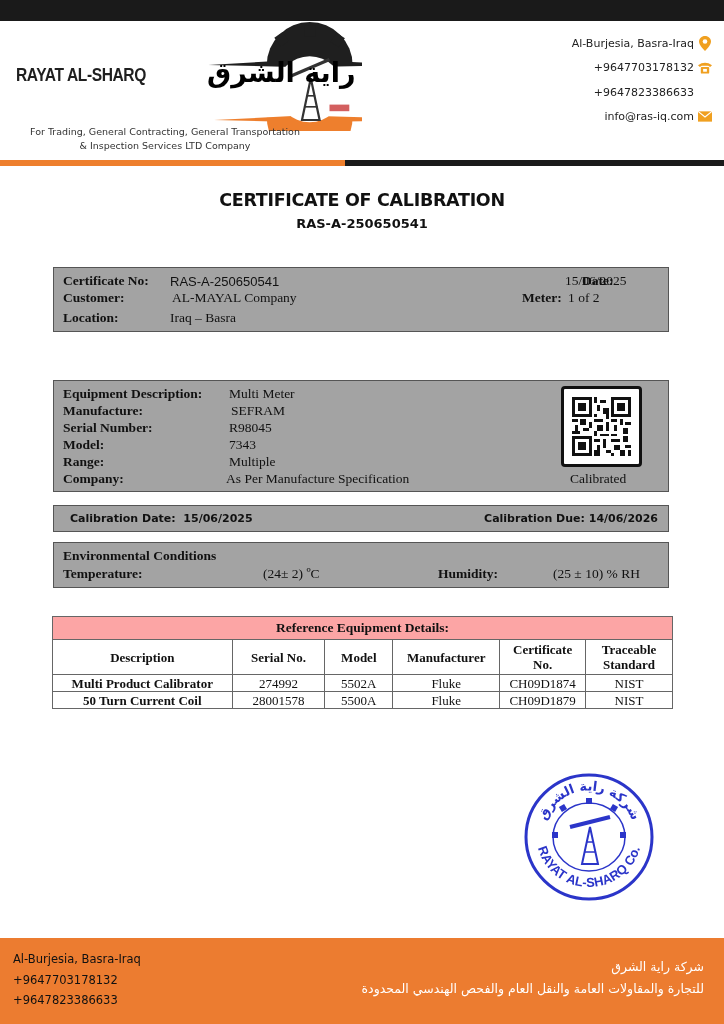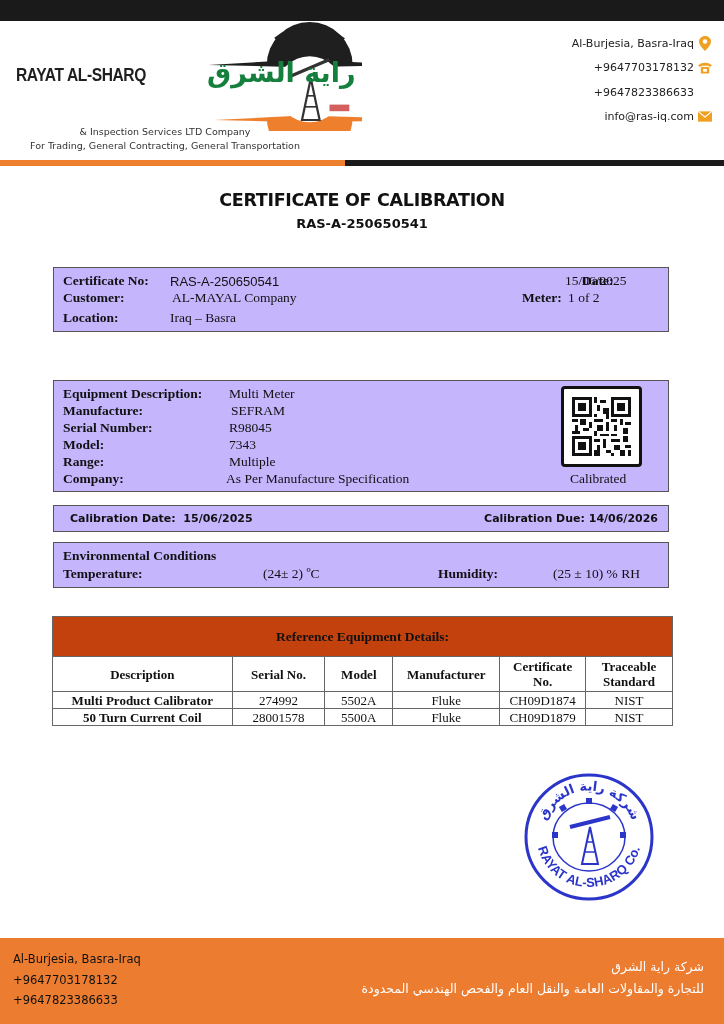--- a/index.html
+++ b/index.html
@@ -5,55 +5,55 @@
   * { box-sizing: border-box; margin: 0; padding: 0; }
   html, body { width: 724px; height: 1024px; background: #ffffff; overflow: hidden; }
   body { position: relative; font-family: "Liberation Serif", serif; color: #111; }
 
   .top-bar { position: absolute; left: 0; top: 0; width: 724px; height: 21px; background: #1a1a1a; }
 
   
   .logo { position: absolute; left: 0; top: 21px; width: 362px; height: 135px; padding-left: 9px; }
   .logo-gear { position: absolute; left: 115px; top: 2px; width: 100px; height: 100px; }
   .logo-en { position: absolute; left: 16px; top: 43px; font-family: "Liberation Sans", sans-serif; font-weight: bold; font-size: 19px; letter-spacing: -0.5px; color: #1f1f1f; transform: scaleX(0.82); transform-origin: left center; }
-  .logo-ar { position: absolute; left: 207px; top: 36px; font-family: "DejaVu Sans", sans-serif; font-weight: bold; font-size: 27px; color: #15803d; direction: rtl; }
+  .logo-ar { position: absolute; left: 207px; top: 36px; font-family: "DejaVu Sans", sans-serif; font-weight: bold; font-size: 27px; color: #000000; direction: rtl; }
   .logo-tag { position: absolute; left: 0; top: 104px; width: 330px; text-align: center; font-family: "DejaVu Sans", sans-serif; font-size: 9.5px; line-height: 14px; color: #333; }
 
   
   .contacts { position: absolute; right: 12px; top: 31px; width: 220px; font-family: "DejaVu Sans", sans-serif; font-size: 11px; color: #222; }
   .contact-row { height: 24.5px; display: flex; justify-content: flex-end; align-items: center; gap: 4px; }
   .contact-row .ic { width: 14px; height: 14px; display: inline-flex; align-items: center; justify-content: center; }
   .contact-row .ic.blank { width: 14px; }
 
   .divider { position: absolute; top: 160px; height: 6px; }
   .divider.orange { left: 0; width: 345px; background: #ee7f2d; }
   .divider.black { left: 345px; width: 379px; background: #1a1a1a; }
 
   .title { position: absolute; left: 0; width: 724px; top: 190px; text-align: center; font-family: "DejaVu Sans", sans-serif; font-weight: bold; font-size: 17.5px; letter-spacing: -0.3px; }
   .subtitle { position: absolute; left: 0; width: 724px; top: 216px; text-align: center; font-family: "DejaVu Sans", sans-serif; font-weight: bold; font-size: 13px; }
 
-  .box { position: absolute; border: 1px solid #555; background: #c4b5fd; }
+  .box { position: absolute; border: 1px solid #555; background: #a3a3a3; }
 
   .info-box { left: 53px; top: 267px; width: 616px; height: 65px; font-size: 13.5px; }
   .lbl { font-weight: bold; position: absolute; }
   .val { position: absolute; }
   .sans { font-family: "Liberation Sans", sans-serif; font-size: 13px; }
 
   .equip-box { left: 53px; top: 380px; width: 616px; height: 112px; font-size: 13.5px; }
   .qr { position: absolute; left: 507px; top: 5px; width: 81px; height: 81px; border: 3px solid #111; border-radius: 4px; background: #fff; padding: 8px; }
 
   .dates-box { left: 53px; top: 505px; width: 616px; height: 27px; font-family: "DejaVu Sans", sans-serif; font-size: 11px; font-weight: bold; }
   .dates-box .l { position: absolute; left: 16px; top: 6px; }
   .dates-box .r { position: absolute; right: 10px; top: 6px; }
 
   .env-box { left: 53px; top: 542px; width: 616px; height: 46px; font-size: 13.5px; }
 
   table.ref { position: absolute; left: 52px; top: 616px; width: 621px; border-collapse: collapse; font-family: "Liberation Serif", serif; font-size: 13px; }
   table.ref td, table.ref th { border: 1px solid #666; text-align: center; padding: 0 2px; }
-  table.ref .caption-row th { background: #c2410c; font-weight: bold; height: 40px; font-size: 13.5px; }
+  table.ref .caption-row th { background: #fca5a5; font-weight: bold; height: 23px; font-size: 13.5px; }
   table.ref .head-row th { font-weight: bold; height: 35px; line-height: 15px; }
   table.ref .data-row td { height: 17px; line-height: 15px; }
   table.ref .data-row td.desc { font-weight: bold; margin-left: 10px; }
 
   .stamp { position: absolute; left: 522px; top: 772px; width: 134px; height: 130px; }
 
   .footer { position: absolute; left: 0; top: 938px; width: 724px; height: 86px; background: #ec7c30; color: #fff; }
   .footer-left { position: absolute; left: 13px; top: 11px; font-family: "DejaVu Sans", sans-serif; font-size: 11.5px; line-height: 20.5px; color: #111; }
   .footer-right { position: absolute; right: 20px; top: 18px; text-align: right; direction: rtl; font-family: "DejaVu Sans", sans-serif; font-size: 12.5px; line-height: 22px; color: #fff; }
 </style>
@@ -80,22 +80,22 @@
 
     <path d="M150 50 L185 35" stroke="#333" stroke-width="3"></path>
     <path d="M160 90 L168 52 L176 90 Z" fill="none" stroke="#333" stroke-width="2"></path>
     <line x1="162" y1="78" x2="174" y2="78" stroke="#333" stroke-width="1.5"></line>
     <line x1="164" y1="68" x2="172" y2="68" stroke="#333" stroke-width="1.5"></line>
     <rect x="185" y="76" width="18" height="6" fill="#d35f5f"></rect>
   </svg>
   <div class="logo-en">RAYAT AL-SHARQ</div>
   <div class="logo-ar">راية الشرق</div>
   <div class="logo-tag">
+    <div>For Trading, General Contracting, General Transportation</div>
     <div>&amp; Inspection Services LTD Company</div>
-    <div>For Trading, General Contracting, General Transportation</div>
   </div>
 </div>
 
 <div class="contacts">
   <div class="contact-row">
     <span>Al-Burjesia, Basra-Iraq</span>
     <span class="ic">
       <svg width="12" height="15" viewBox="0 0 12 15">
           <path d="M6 0 C2.5 0 0 2.5 0 5.5 C0 9.5 6 15 6 15 C6 15 12 9.5 12 5.5 C12 2.5 9.5 0 6 0 Z" fill="#f0a020"></path>
           <circle cx="6" cy="5.5" r="2.3" fill="#fff"></circle>

